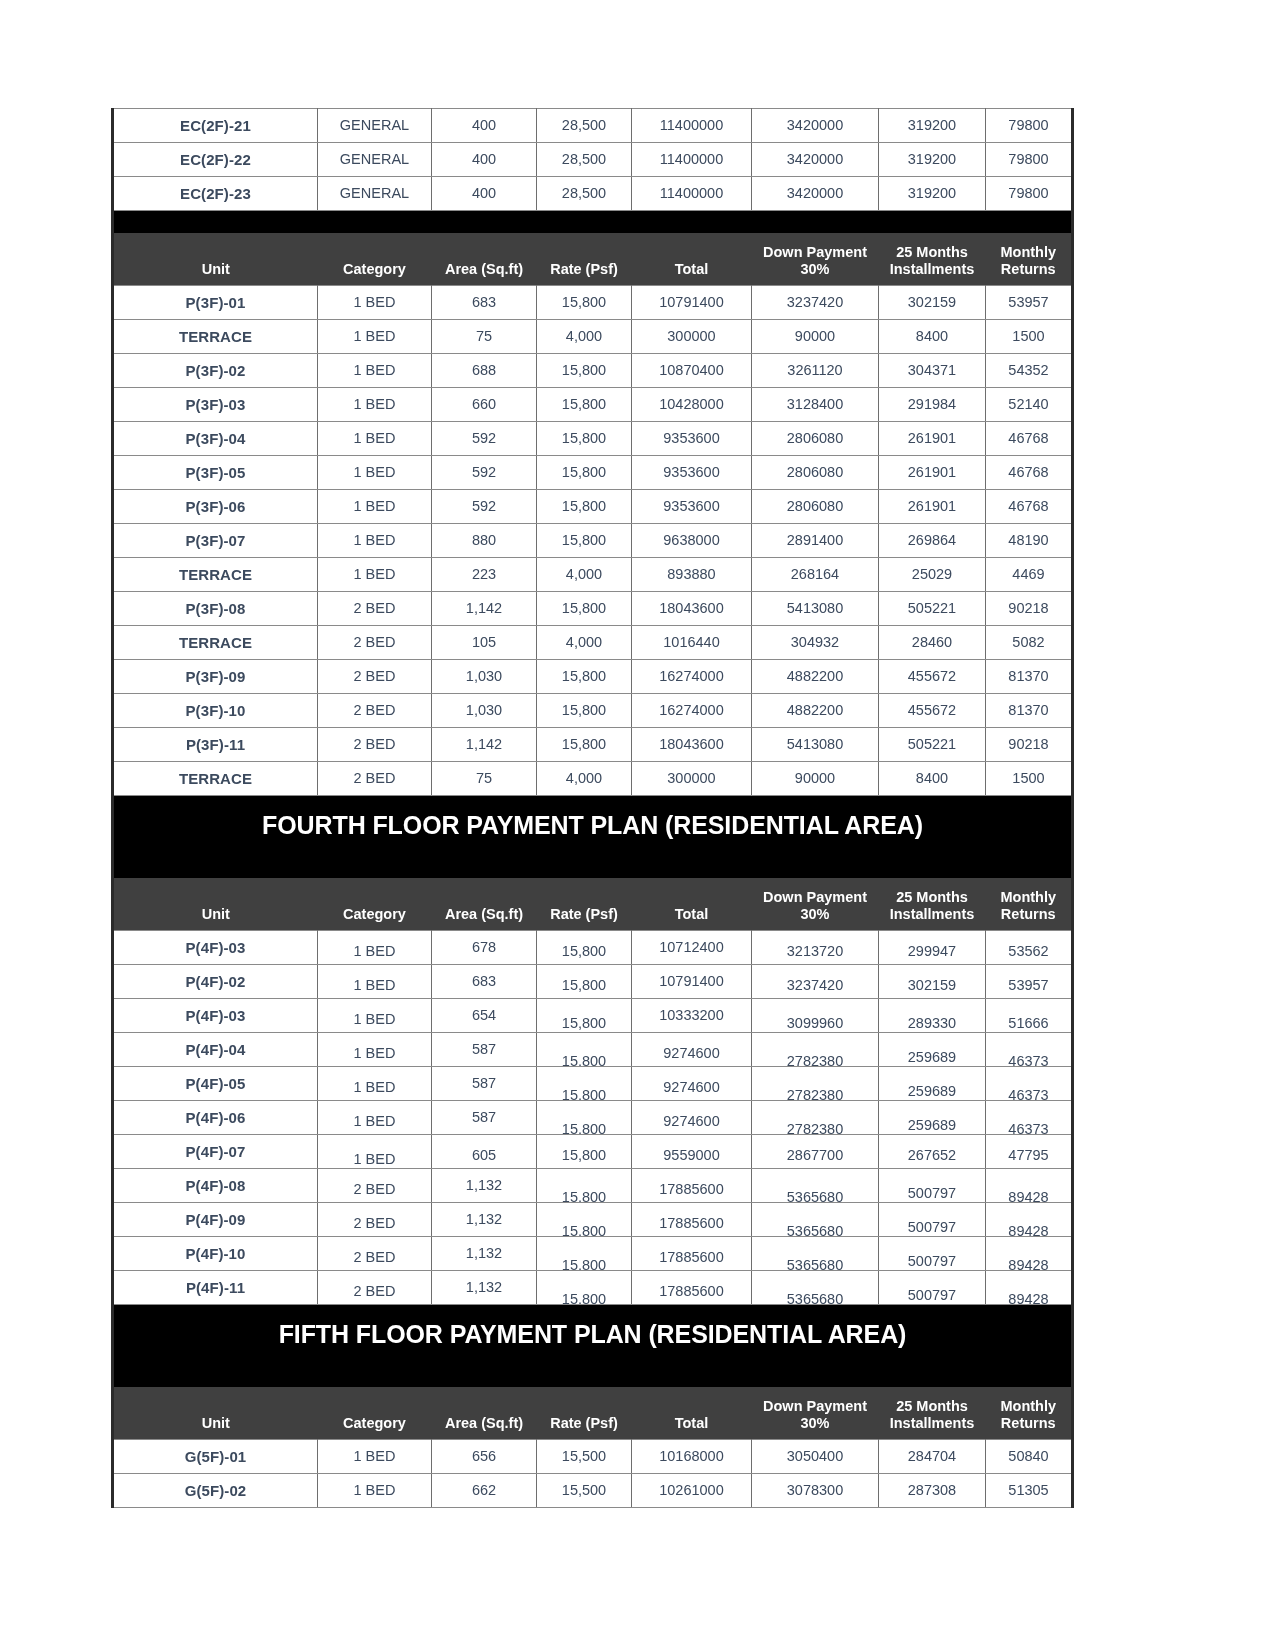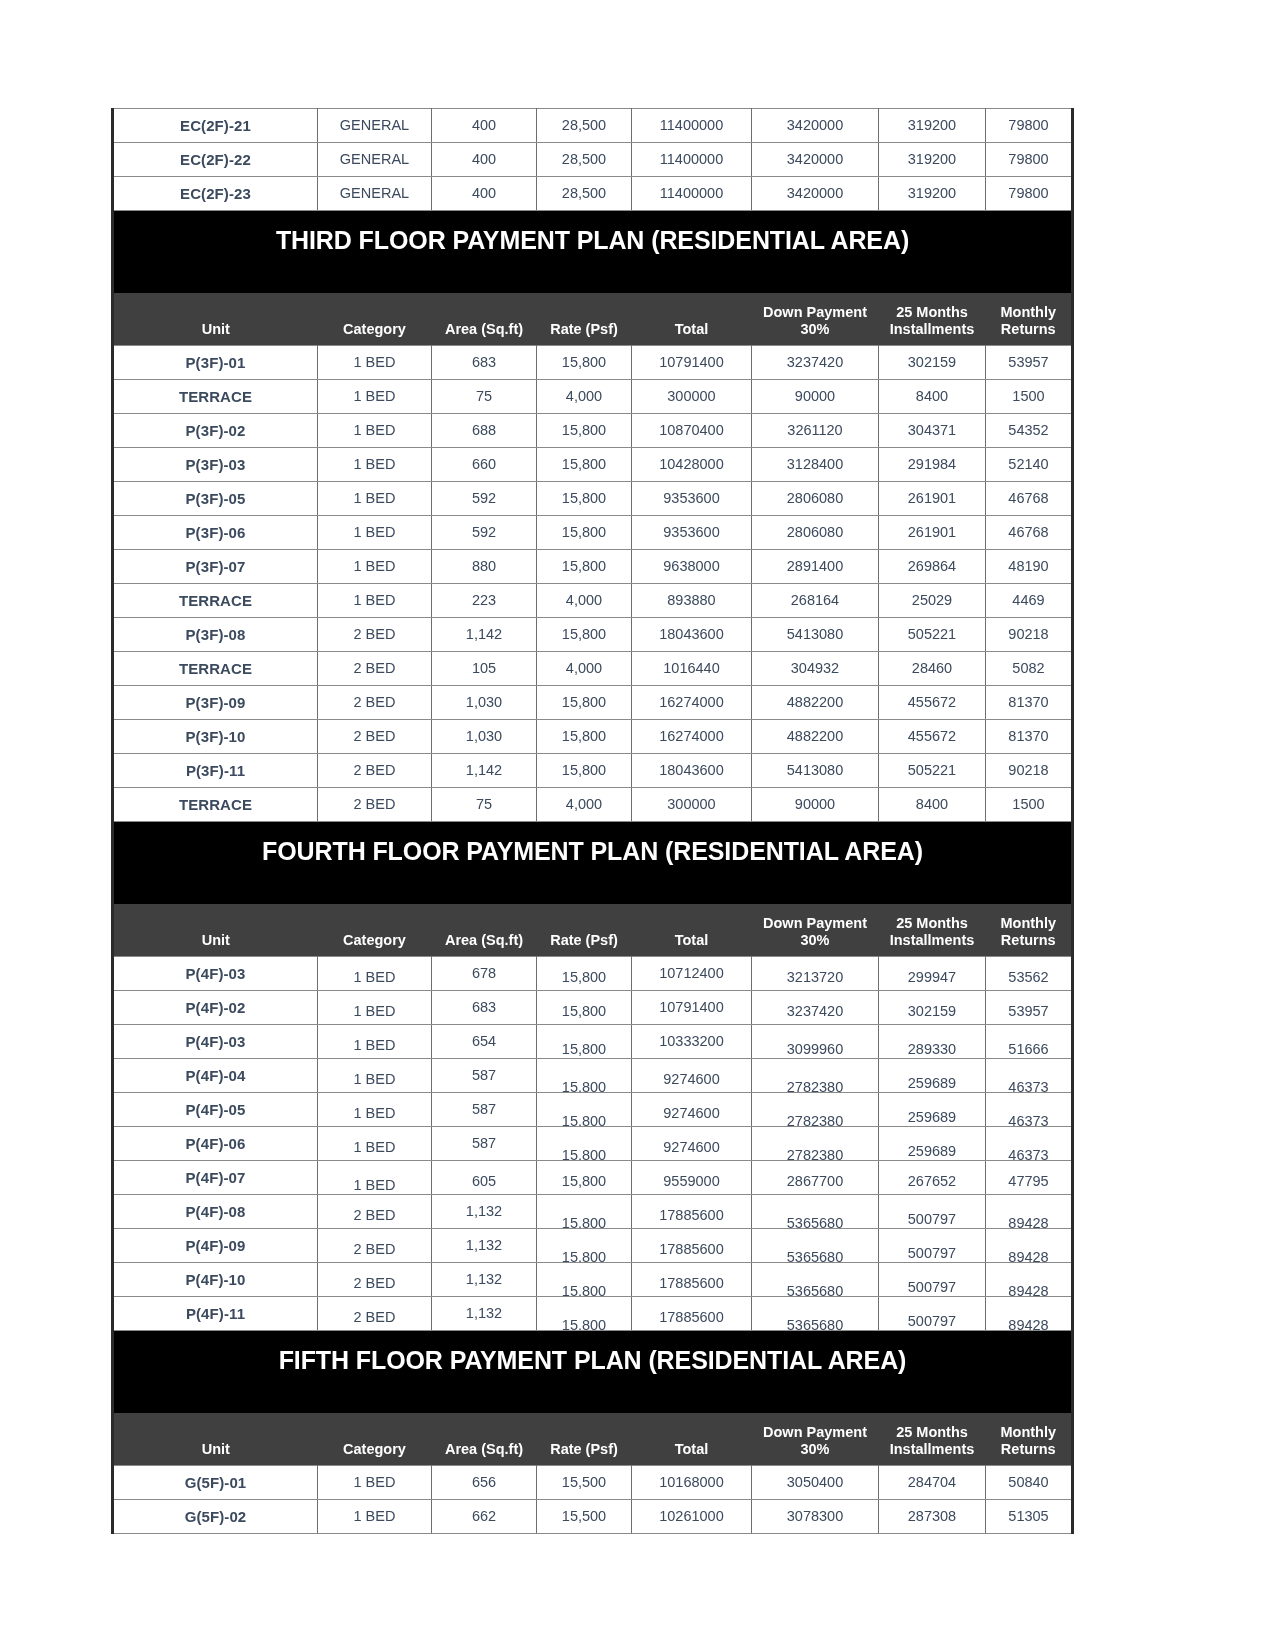--- a/index.html
+++ b/index.html
@@ -145,23 +145,20 @@
           <td class="unit">EC(2F)-23</td>
           <td>GENERAL</td>
           <td>400</td>
           <td>28,500</td>
           <td>11400000</td>
           <td>3420000</td>
           <td>319200</td>
           <td>79800</td>
         </tr>
         <tr>
-          <td class="banner" colspan="8">THIRD FLOOR PAYMENT PLAN (RESIDENTIAL AREA)</td>
-        </tr>
-        <tr>
           <td class="bannerpad" colspan="8"></td>
         </tr>
         <tr class="colhead">
           <th>
             <span class="two">Unit</span>
           </th>
           <th>
             <span class="two">Category</span>
           </th>
           <th>
@@ -218,20 +215,30 @@
         </tr>
         <tr class="datarow">
           <td class="unit">P(3F)-03</td>
           <td>1 BED</td>
           <td>660</td>
           <td>15,800</td>
           <td>10428000</td>
           <td>3128400</td>
           <td>291984</td>
           <td>52140</td>
+        </tr>
+        <tr class="datarow">
+          <td class="unit">P(3F)-04</td>
+          <td>1 BED</td>
+          <td>592</td>
+          <td>15,800</td>
+          <td>9353600</td>
+          <td>2806080</td>
+          <td>261901</td>
+          <td>46768</td>
         </tr>
         <tr class="datarow">
           <td class="unit">P(3F)-05</td>
           <td>1 BED</td>
           <td>592</td>
           <td>15,800</td>
           <td>9353600</td>
           <td>2806080</td>
           <td>261901</td>
           <td>46768</td>

